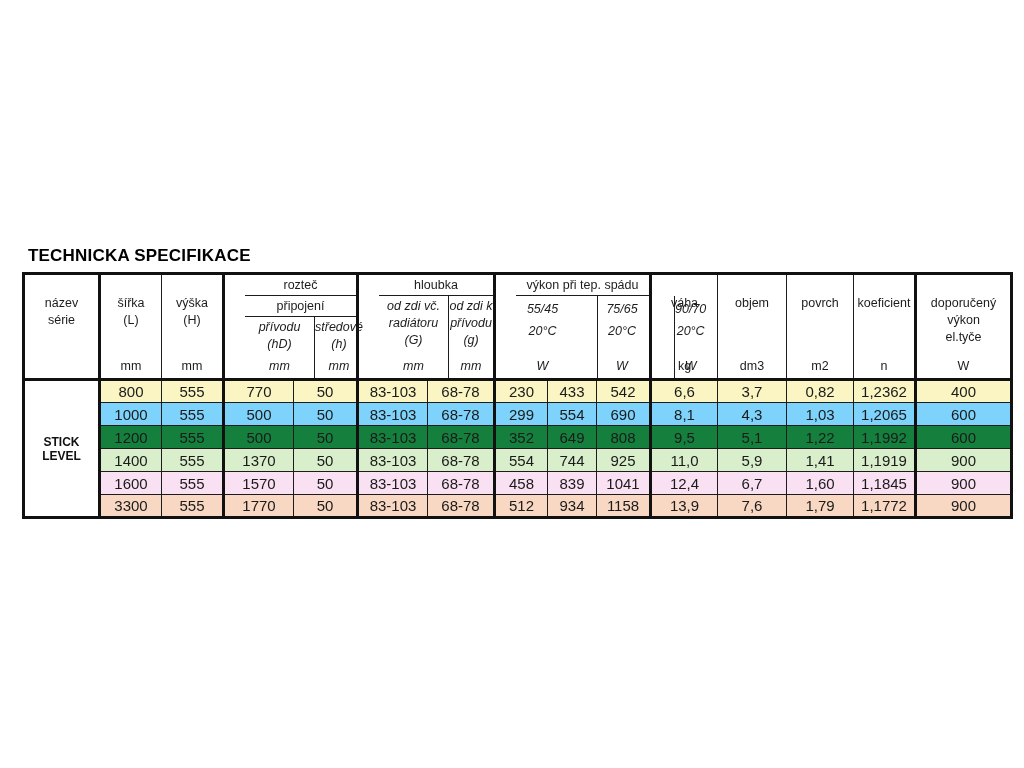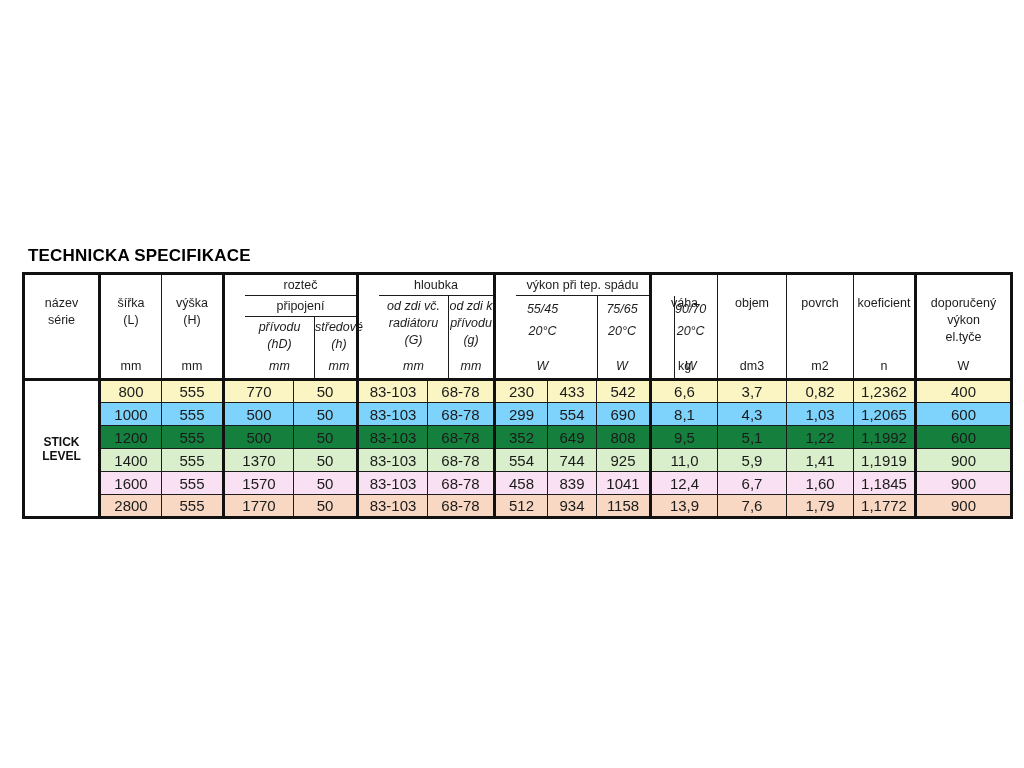--- a/index.html
+++ b/index.html
@@ -308,21 +308,21 @@
           <td class="bl3">458</td>
           <td>839</td>
           <td>1041</td>
           <td class="bl3">12,4</td>
           <td>6,7</td>
           <td>1,60</td>
           <td>1,1845</td>
           <td class="bl3">900</td>
         </tr>
         <tr style="background: rgb(248, 215, 195);">
-          <td class="bl3">2800</td>
+          <td class="bl3">3300</td>
           <td>555</td>
           <td class="bl3">1770</td>
           <td>50</td>
           <td class="bl3">83-103</td>
           <td>68-78</td>
           <td class="bl3">512</td>
           <td>934</td>
           <td>1158</td>
           <td class="bl3">13,9</td>
           <td>7,6</td>

